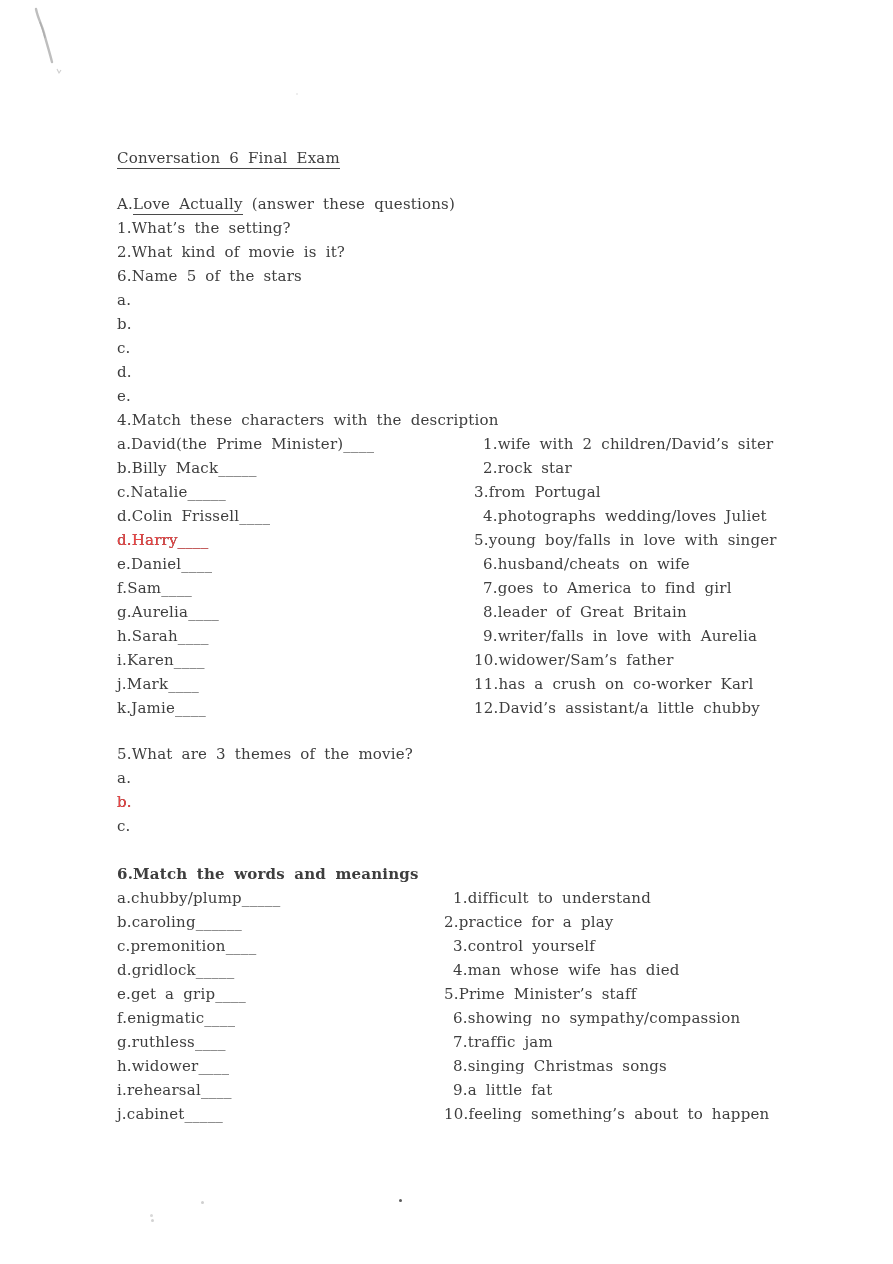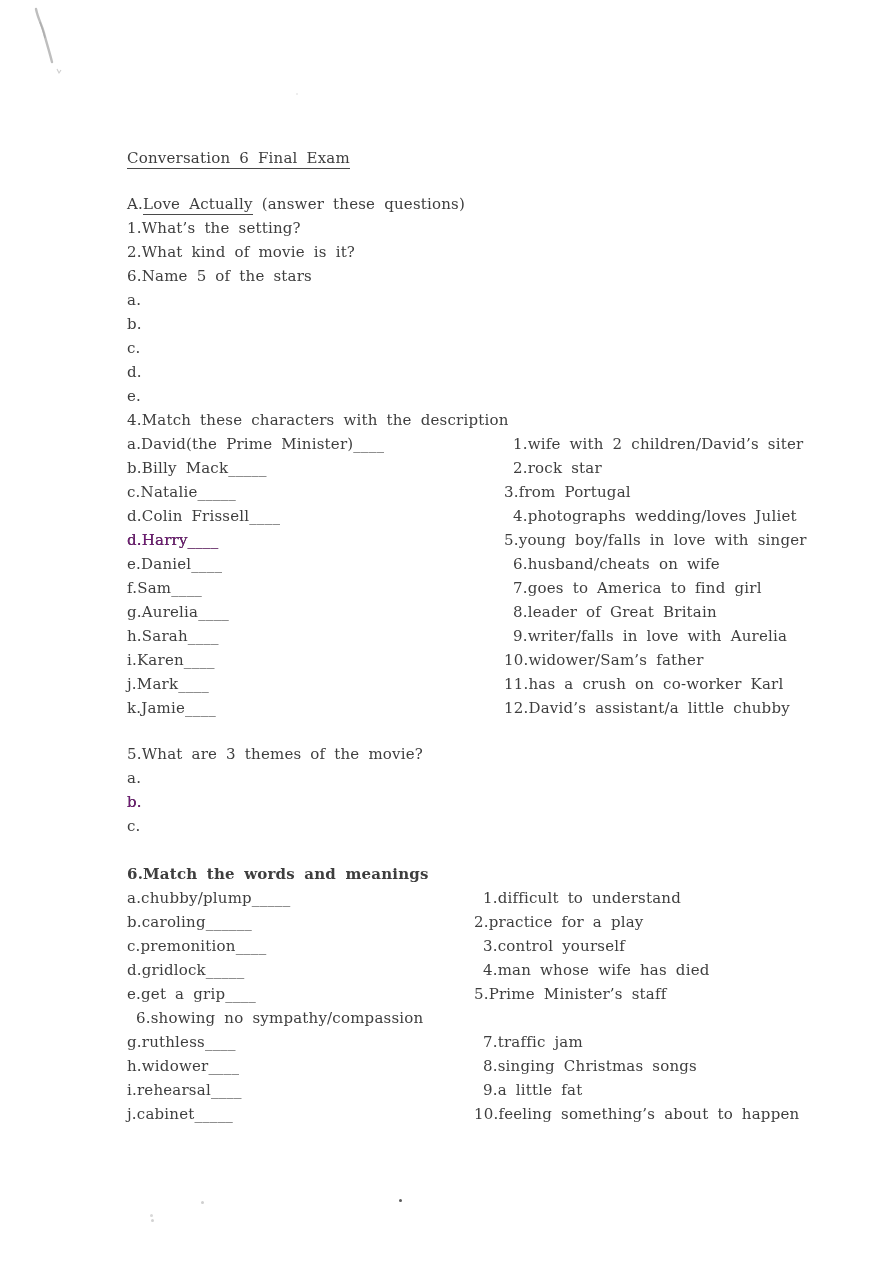--- a/index.html
+++ b/index.html
@@ -7,34 +7,34 @@
     position:relative;
     width:893px;height:1264px;
     background:#ffffff;
     overflow:hidden;
     font-family:"DejaVu Serif","Liberation Serif",serif;
     font-size:15px;
     color:#3e3e3e;
     letter-spacing:0.2px;
     word-spacing:4px;
   }
-  .abs{position:absolute;left:127px;}
+  .abs{position:absolute;left:117px;}
   .line{height:24px;line-height:24px;white-space:pre;}
   .title-line{top:146px;height:24px;line-height:24px;}
   .u{border-bottom:1.2px solid #4a4a4a;padding-bottom:1px;}
   .blockA{top:192px;}
   .q4block{top:432px;}
   .q5block{top:742px;}
   .q6label{top:862px;font-weight:bold;}
   .q6block{top:886px;}
-  .row{display:flex;height:24px;line-height:24px;gap:20px;}
+  .row{display:flex;height:24px;line-height:24px;}
   .cell{white-space:pre;}
   .q4block .cell-left{width:357px;}
   .q6block .cell-left{width:327px;}
-  .ink-heavy{color:#701a75;text-shadow:0 0 0.6px #2e2e2e;}
+  .ink-heavy{color:#ef4444;text-shadow:0 0 0.6px #2e2e2e;}
   .artifact{position:absolute;top:0;left:0;pointer-events:none;}
   .speck{position:absolute;border-radius:50%;}
   .speck1{left:399px;top:1199px;width:3px;height:3px;background:#5a5a5a;}
   .speck2{left:201px;top:1201px;width:3px;height:3px;background:#cfcfcf;}
   .speck3{left:150px;top:1214px;width:3px;height:3px;background:#d8d8d8;}
   .speck4{left:151px;top:1219px;width:3px;height:3px;background:#d2d2d2;}
   .speck5{left:296px;top:93px;width:2px;height:2px;background:#e9e9e9;}
 </style>
 </head>
 <body>
@@ -145,20 +145,21 @@
       </div>
     <div class="row">
         <span class="cell cell-left">d.gridlock_____</span>
         <span class="cell cell-right"> 4.man whose wife has died</span>
       </div>
     <div class="row">
         <span class="cell cell-left">e.get a grip____</span>
         <span class="cell cell-right">5.Prime Minister’s staff</span>
       </div>
     <div class="row">
+        <span class="cell cell-left">f.enigmatic____</span>
         <span class="cell cell-right"> 6.showing no sympathy/compassion</span>
       </div>
     <div class="row">
         <span class="cell cell-left">g.ruthless____</span>
         <span class="cell cell-right"> 7.traffic jam</span>
       </div>
     <div class="row">
         <span class="cell cell-left">h.widower____</span>
         <span class="cell cell-right"> 8.singing Christmas songs</span>
       </div>

